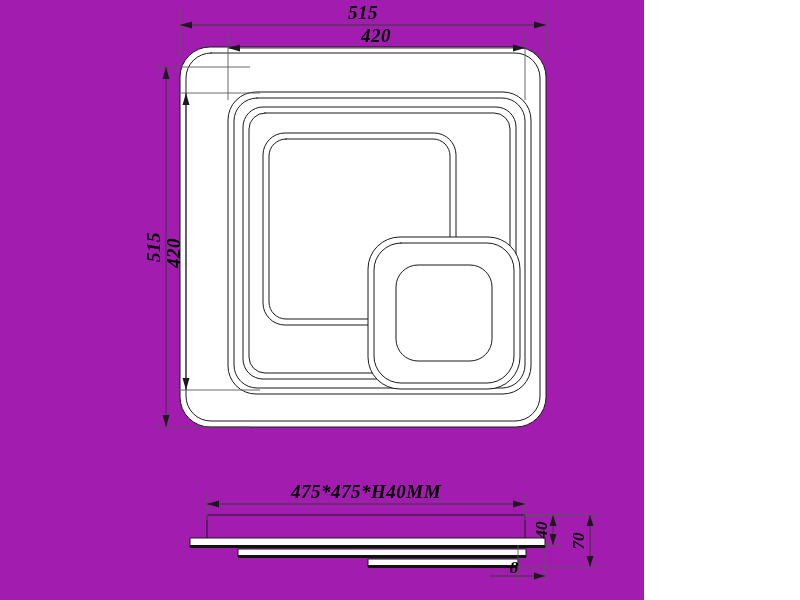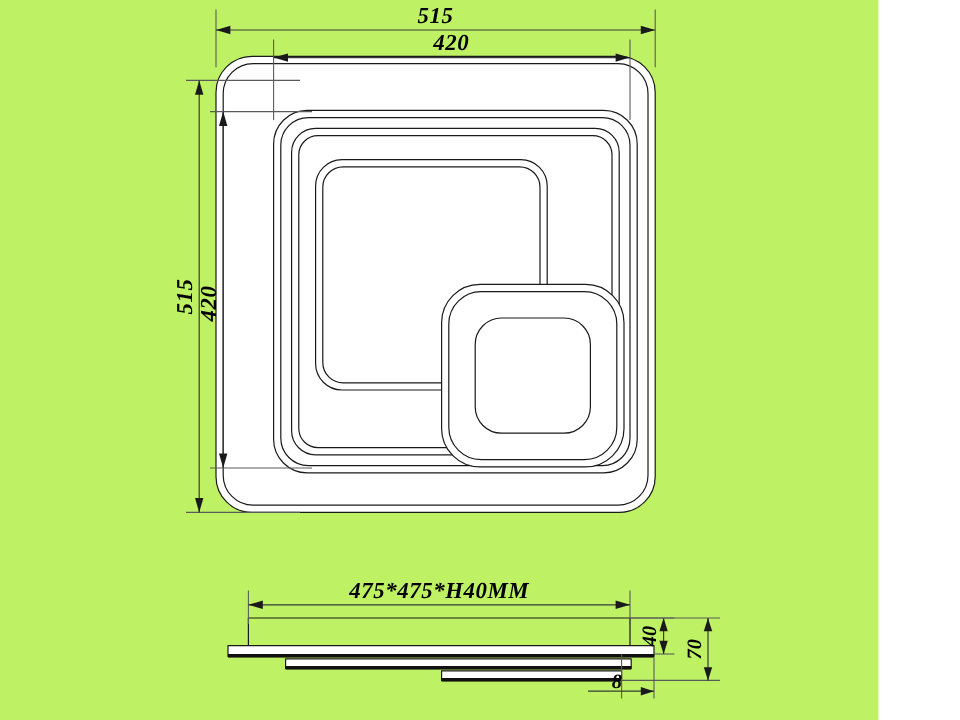--- a/index.html
+++ b/index.html
@@ -8,23 +8,23 @@
     background: #ffffff;
   }
   body {
     width: 800px;
     height: 600px;
     overflow: hidden;
     font-family: "Liberation Serif", "DejaVu Serif", serif;
   }
   #drawing-root {
     position: relative;
-    width: 732px;
+    width: 644px;
     height: 600px;
-    background: #bef264;
+    background: #a21caf;
   }
   svg#tech-drawing {
     display: block;
     width: 800px;
     height: 600px;
   }
   .part-line {
     fill: none;
     stroke: #1a1a1a;
     stroke-width: 1;

